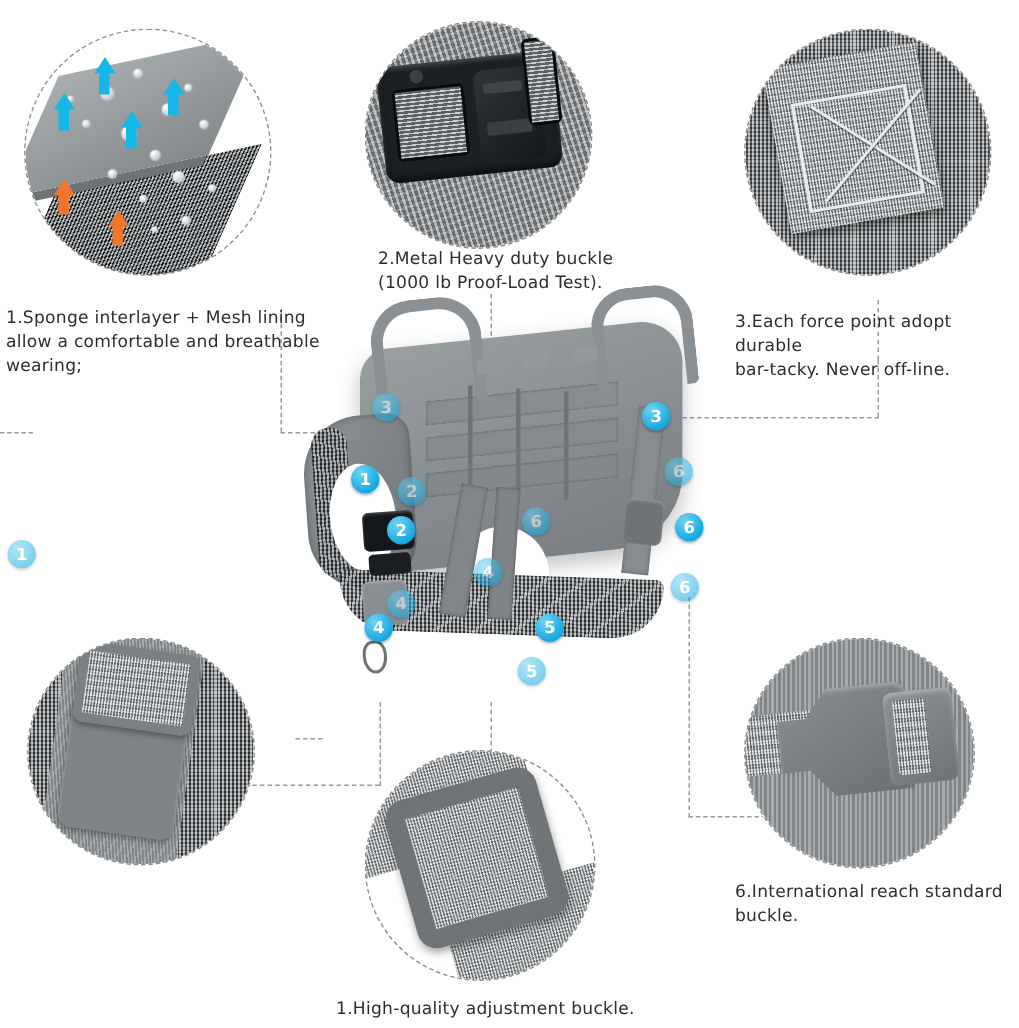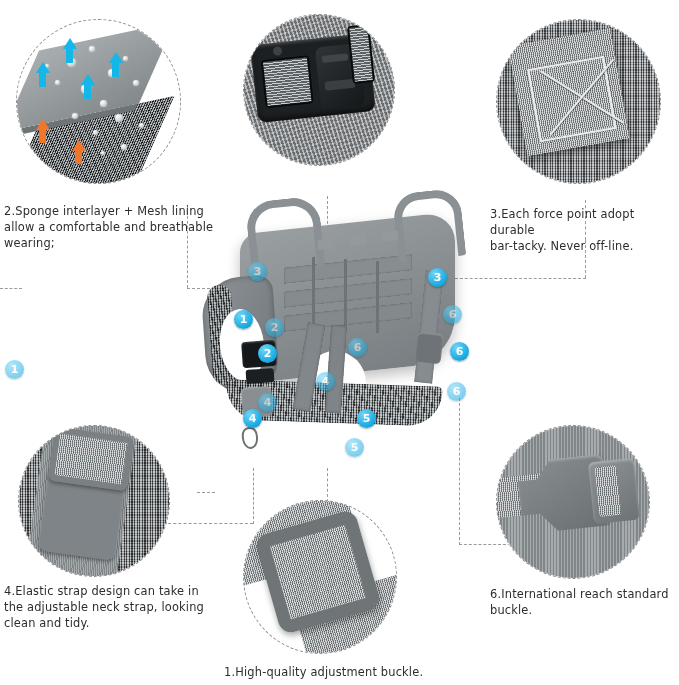--- a/index.html
+++ b/index.html
@@ -361,30 +361,29 @@
   <div class="badge dim" style="left:248px;top:262px;">3</div>
   <div class="badge dim" style="left:5px;top:360px;">1</div>
   <div class="badge dim" style="left:265px;top:318px;">2</div>
   <div class="badge dim" style="left:316px;top:372px;">4</div>
   <div class="badge dim" style="left:345px;top:438px;">5</div>
   <div class="badge dim" style="left:348px;top:338px;">6</div>
   <div class="badge dim" style="left:443px;top:305px;">6</div>
   <div class="badge dim" style="left:447px;top:382px;">6</div>
   <div class="badge dim" style="left:258px;top:393px;">4</div>
 
-  <div class="caption" style="left:4px;top:203px;width:216px;">2.Sponge interlayer + Mesh lining
+  <div class="caption" style="left:4px;top:203px;width:216px;">1.Sponge interlayer + Mesh lining
 allow a comfortable and breathable
 wearing;</div>
 
+  <div class="caption" style="left:252px;top:164px;width:220px;">2.Metal Heavy duty buckle
+(1000 lb Proof-Load Test).</div>
 
   <div class="caption" style="left:490px;top:206px;width:192px;">3.Each force point adopt durable
 bar-tacky. Never off-line.</div>
 
-  <div class="caption" style="left:4px;top:583px;width:216px;">4.Elastic strap design can take in
-the adjustable neck strap, looking
-clean and tidy.</div>
 
   <div class="caption" style="left:224px;top:664px;width:250px;">1.High-quality adjustment buckle.</div>
 
   <div class="caption" style="left:490px;top:586px;width:192px;">6.International reach standard
 buckle.</div>
 
 </div>
 
 </body></html>

